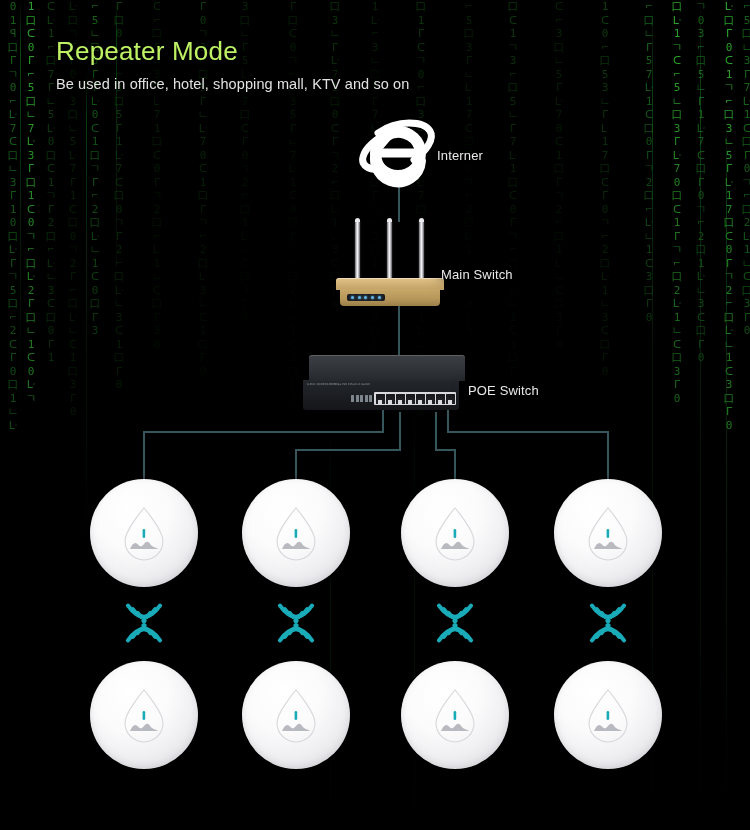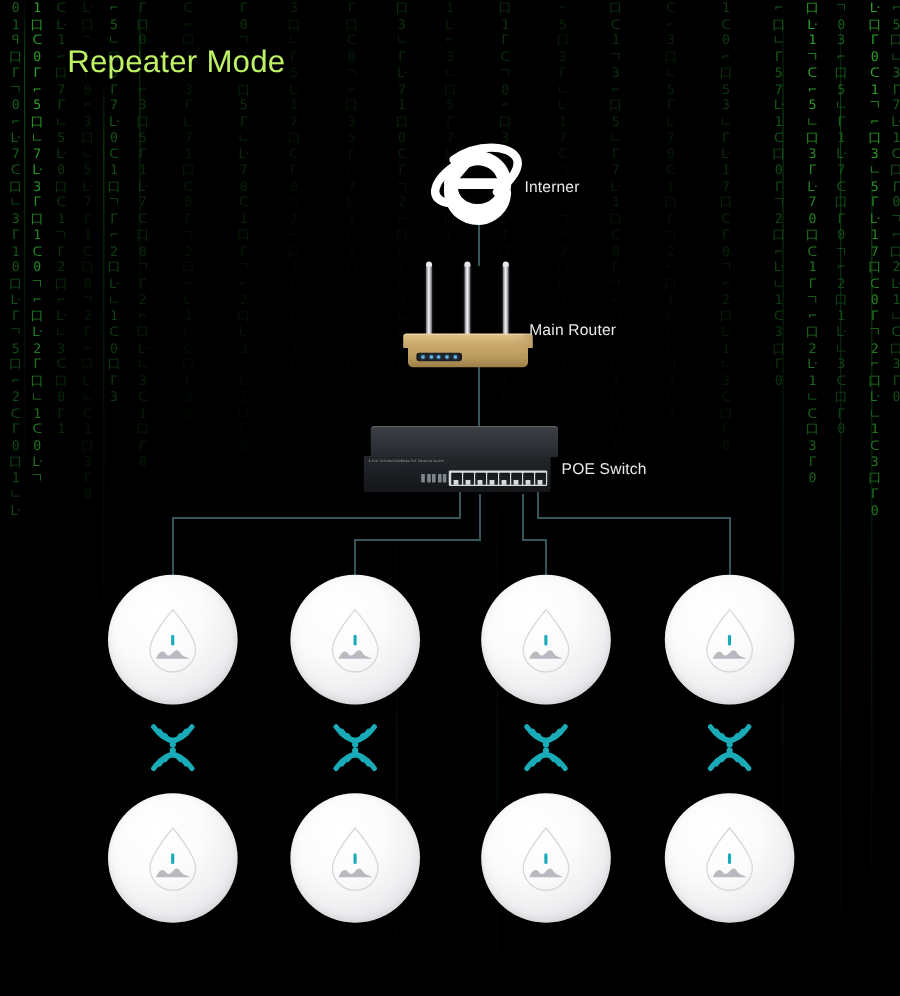--- a/index.html
+++ b/index.html
@@ -1014,20 +1014,21 @@
       <path d="M 400,412 L 400,450 L 296,450 L 296,486"></path>
 
       <path d="M 436,412 L 436,450 L 455,450 L 455,486"></path>
 
       <path d="M 448,410 L 448,432 L 608,432 L 608,486"></path>
     </g>
   </svg>
 
   <div class="head">
     <h1 class="title">Repeater Mode</h1>
+    <p class="subtitle">Be used in office, hotel, shopping mall, KTV and so on</p>
   </div>
 
   <div class="ie-wrap">
     <svg width="82" height="72" viewBox="0 0 82 72">
 
       <path d="M 20,16 C 40,2 66,4 72,14 C 77,22 68,34 56,43" fill="none" stroke="#ffffff" stroke-width="7" stroke-linecap="round"></path>
       <path d="M 25,52 C 10,54 3,48 5,40 C 7,31 18,22 30,16" fill="none" stroke="#ffffff" stroke-width="7" stroke-linecap="round"></path>
 
       <path d="M 63,44 A 23,23 0 1 1 58,28 L 34,34 L 63,34" fill="none" stroke="#ffffff" stroke-width="10" stroke-linecap="round" stroke-linejoin="round"></path>
       <ellipse cx="40" cy="36" rx="23" ry="22" fill="none" stroke="#ffffff" stroke-width="10"></ellipse>
@@ -1047,21 +1048,21 @@
     <div class="router-top"></div>
     <div class="router-body"></div>
     <div class="router-leds">
       <i></i>
         <i></i>
         <i></i>
         <i></i>
         <i></i>
     </div>
   </div>
-  <div class="dev-label" style="left:441px; top:267px;">Main Router</div>
+  <div class="dev-label" style="left:441px; top:267px;">Main Switch</div>
 
   <div class="switch">
     <div class="sw-top"></div>
     <div class="sw-face">
       <div class="sw-model">8-Port 10/100/1000Mbps PoE Ethernet Switch</div>
       <div class="sw-ledrow">
         <i></i>
           <i></i>
           <i></i>
           <i></i>

